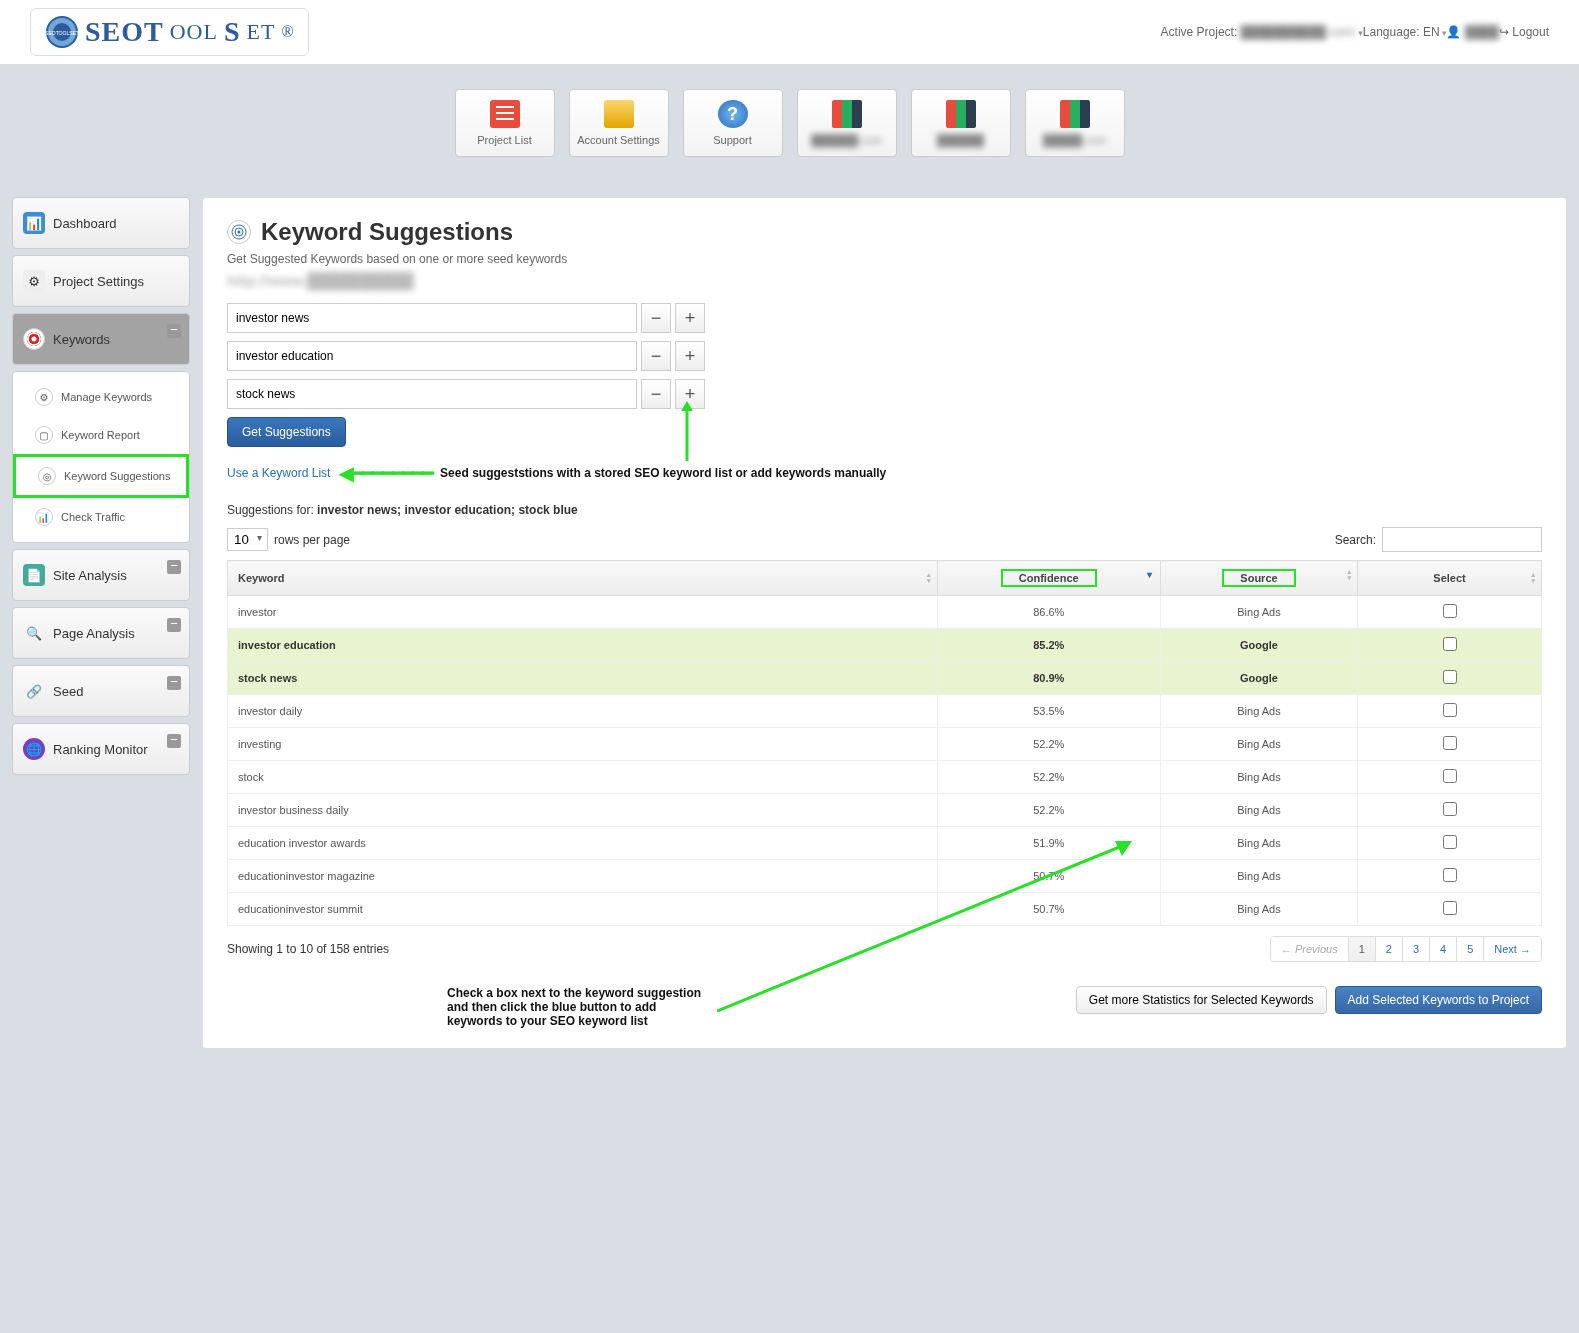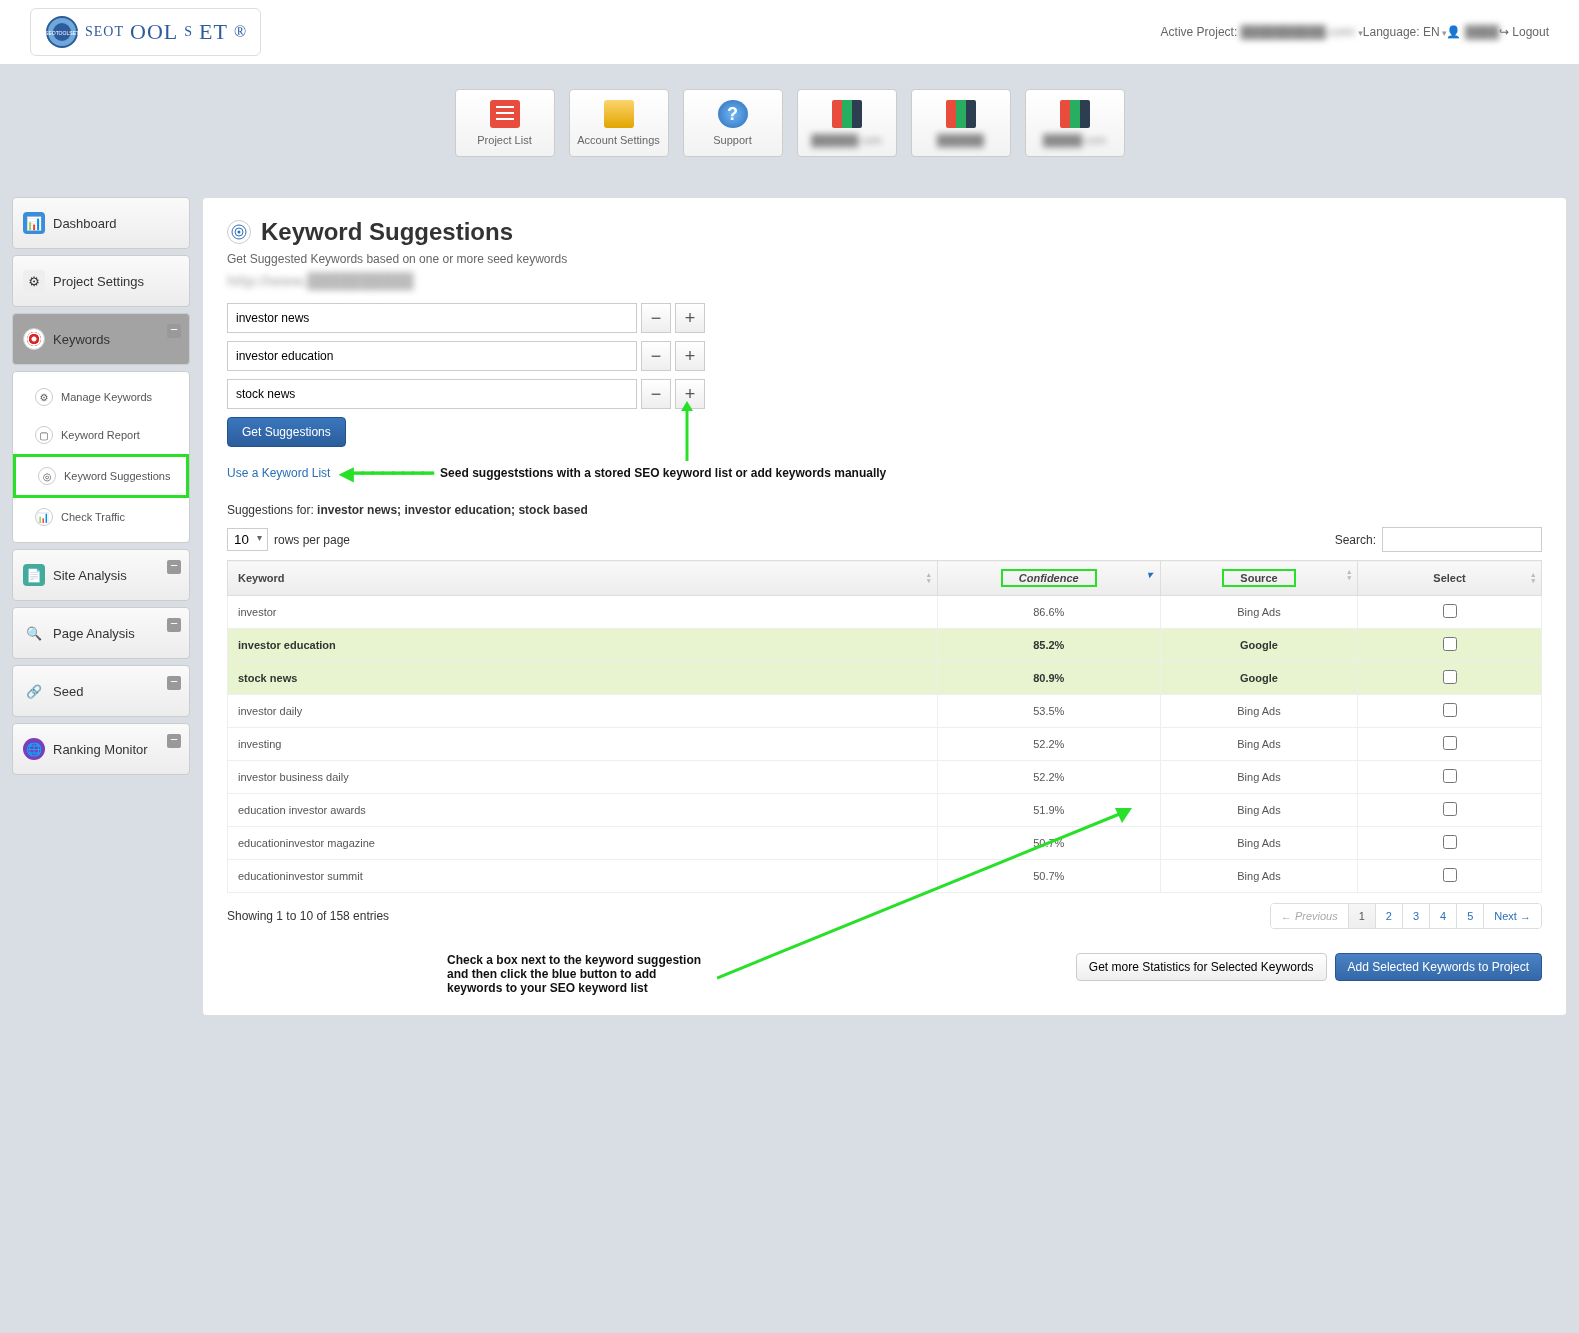--- a/index.html
+++ b/index.html
@@ -1,21 +1,21 @@
 <!DOCTYPE html>
 <html><head>
 <meta charset="utf-8">
 <style>
 * { box-sizing: border-box; margin: 0; padding: 0; }
 body { font-family: Arial, Helvetica, sans-serif; font-size: 12px; background: #d9dee4; color: #333; }
 
 
 .header { background: #fff; border-bottom: 1px solid #ddd; display: flex; align-items: center; padding: 8px 30px; }
 .logo-box { background: #fff; border: 1px solid #ddd; border-radius: 6px; padding: 6px 14px; display: flex; align-items: center; gap: 6px; }
-.logo-txt { font-family: Georgia, serif; font-size: 14px; color: #2d5b9e; letter-spacing: 1px; font-weight: normal; }
+.logo-txt { font-family: Georgia, serif; font-size: 28px; color: #2d5b9e; letter-spacing: 1px; font-weight: bold; }
 .logo-txt2 { font-family: Georgia, serif; font-size: 22px; color: #2d5b9e; letter-spacing: 1px; }
 .logo-txt3 { font-family: Georgia, serif; font-size: 16px; color: #2d5b9e; }
 .header-right { margin-left: auto; display: flex; align-items: center; font-size: 12px; color: #666; }
 .header-right span { cursor: pointer; }
 .blur { filter: blur(3px); color: #888; }
 .caret::after { content: " \25BE"; color: #999; font-size: 9px; }
 
 
 .toolbar { display: flex; justify-content: center; gap: 14px; padding: 24px 0 40px; }
 .tile { width: 100px; height: 68px; background: linear-gradient(#fff,#f2f2f2); border: 1px solid #ccc; border-radius: 4px; display: flex; flex-direction: column; align-items: center; justify-content: center; gap: 6px; font-size: 11px; color: #666; cursor: pointer; }
@@ -241,37 +241,37 @@
       <span class="link">Use a Keyword List</span>
       <span class="arrow-left">◀━━━━━━━━</span>
       <span class="annot-txt">Seed suggeststions with a stored SEO keyword list or add keywords manually</span>
       <svg style="position:absolute; left:450px; top:-60px;" width="20" height="60">
           <line x1="10" y1="60" x2="10" y2="8" stroke="#27e027" stroke-width="3"></line>
           <polygon points="10,0 4,10 16,10" fill="#27e027"></polygon>
         </svg>
     </div>
 
     <div class="sugg-for">
-      <span>Suggestions for:</span> <b>investor news; investor education; stock based</b>
+      <span>Suggestions for:</span> <b>investor news; investor education; stock blue</b>
     </div>
 
     <div class="dt-top">
       <span class="select-wrap"><select class="select-rows"><option>10</option></select></span>
       <span>rows per page</span>
       <div class="search-wrap">
         <span>Search:</span>
         <input class="search-input" type="text" style="">
       </div>
     </div>
 
     <table class="kw-table">
       <thead>
         <tr>
           <th style="width:54%;"><span>Keyword</span><span class="sort-both"></span></th>
-          <th style="width:17%;font-style:italic;" class="hl"><span class="hl-box">Confidence</span><span class="sort-desc"></span></th>
+          <th style="width:17%;" class="hl"><span class="hl-box">Confidence</span><span class="sort-desc"></span></th>
           <th style="width:15%;" class="hl"><span class="hl-box">Source</span><span class="sort-both"></span></th>
           <th style="width:14%;"><span>Select</span><span class="sort-both"></span></th>
         </tr>
       </thead>
       <tbody id="tbody">
           <tr>
             <td>investor</td>
             <td>86.6%</td>
             <td>Bing Ads</td>
             <td><input type="checkbox" style=""></td>
@@ -289,20 +289,26 @@
             <td><input type="checkbox" style=""></td>
           </tr>
           <tr>
             <td>investor daily</td>
             <td>53.5%</td>
             <td>Bing Ads</td>
             <td><input type="checkbox" style=""></td>
           </tr>
           <tr>
             <td>investing</td>
+            <td>52.2%</td>
+            <td>Bing Ads</td>
+            <td><input type="checkbox" style=""></td>
+          </tr>
+          <tr>
+            <td>stock</td>
             <td>52.2%</td>
             <td>Bing Ads</td>
             <td><input type="checkbox" style=""></td>
           </tr>
           <tr>
             <td>investor business daily</td>
             <td>52.2%</td>
             <td>Bing Ads</td>
             <td><input type="checkbox" style=""></td>
           </tr>

